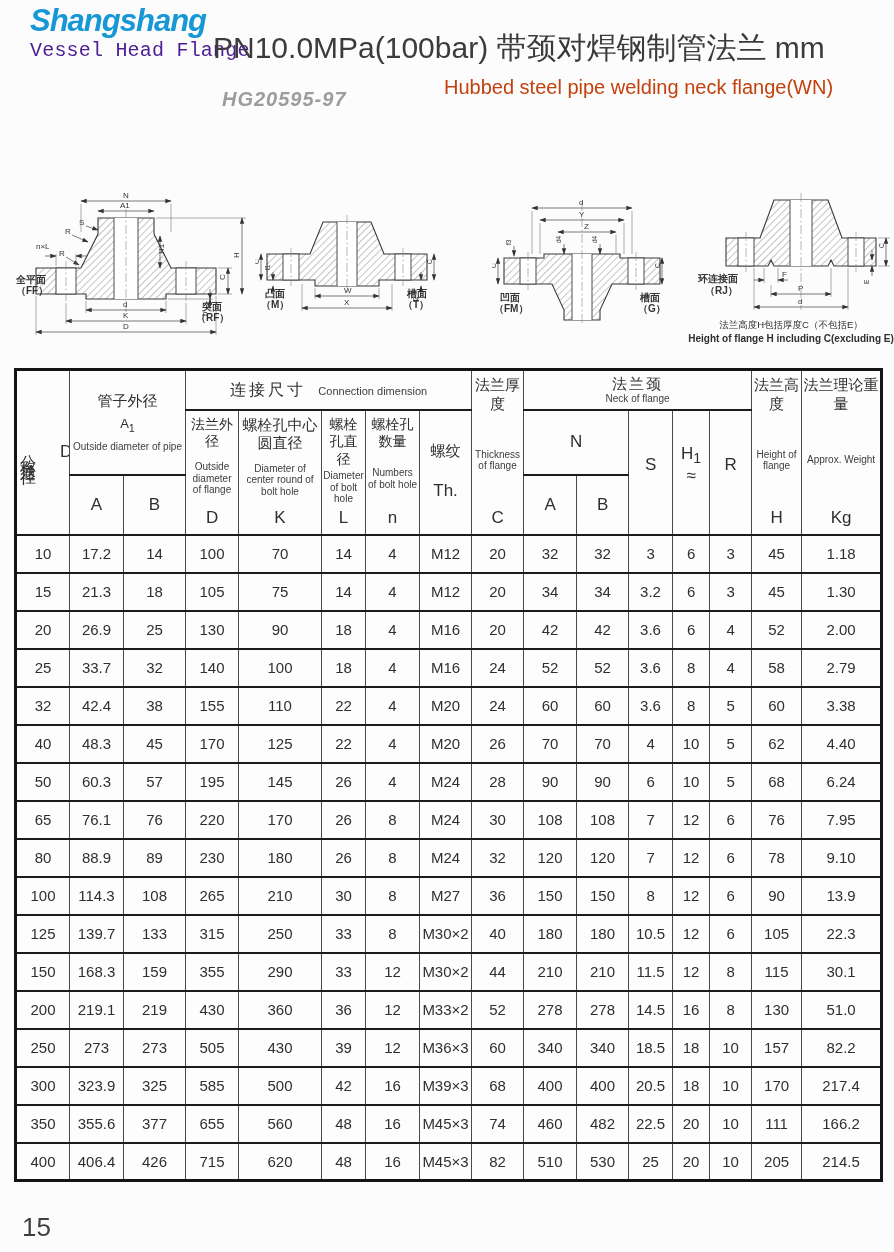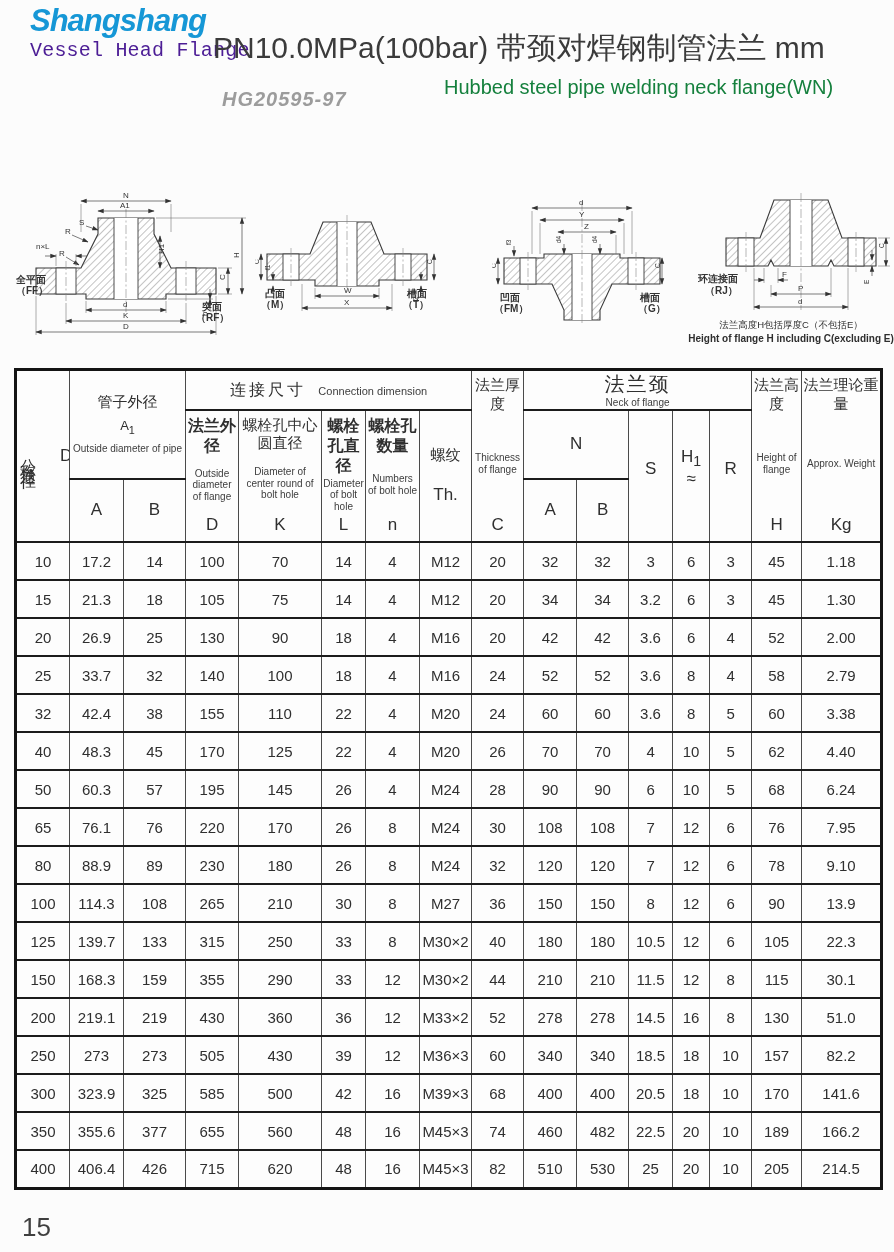--- a/index.html
+++ b/index.html
@@ -5,21 +5,21 @@
   * { margin:0; padding:0; box-sizing:border-box; }
   body { background:#e8e8e8; font-family:"Liberation Sans", sans-serif; }
   .page { position:relative; width:894px; height:1252px; background:#fcfcfc; margin:0 auto; overflow:hidden; }
 
   
   .logo { position:absolute; left:30px; top:3px; }
   .logo-main { font-size:31px; font-weight:bold; font-style:italic; color:#1697d6; letter-spacing:-1px; }
   .logo-sub { font-size:20px; color:#4c1d95; margin-top:0px; letter-spacing:0.2px;font-family:Liberation Mono, monospace; }
   .title { position:absolute; left:213px; top:28px; font-size:30px; color:#3b3b3b; white-space:nowrap; }
   .std { position:absolute; left:222px; top:88px; font-size:20px; font-weight:bold; font-style:italic; color:#9c9c9c; letter-spacing:1px; }
-  .sub-en { position:absolute; left:444px; top:76px; font-size:20px; color:#15803d; white-space:nowrap; }
+  .sub-en { position:absolute; left:444px; top:76px; font-size:20px; color:#c2410c; white-space:nowrap; }
 
   
   .drawing { position:absolute; }
   svg text { font-family:"Liberation Sans", sans-serif; fill:#333; }
   .dimtxt { font-size:8px; }
   .sml { font-size:6.5px; }
   .facelbl { font-size:10px; font-weight:bold; }
   .outline { fill:url(#hatch); stroke:#3a3a3a; stroke-width:1.1; }
   .wh { fill:#ffffff; stroke:#3a3a3a; stroke-width:0.9; }
   .edge { stroke:#3a3a3a; stroke-width:0.9; }
@@ -32,30 +32,30 @@
 
   
   table.spec { position:absolute; left:14px; top:368px; width:866px; border-collapse:collapse; table-layout:fixed; background:#fdfdfd; }
   table.spec { border:3px solid #141414; }
   .spec th, .spec td { border-left:1px solid #4a4a4a; border-top:2px solid #1c1c1c; text-align:center; vertical-align:middle; color:#2f2f2f; font-weight:normal; overflow:hidden; }
   .spec td { height:38px; font-size:15px; }
   .r1 th { height:40px; }
   .r2 th { height:57px; }
   .r3 th { height:52px; font-size:17px; }
   .h-cn { font-size:15px; line-height:1.25; }
-  .tight .h-cn { font-size:16px;font-weight:bold; }
+  .tight .h-cn { font-size:14px; }
   .h-en { font-size:10px; color:#3d3d3d; line-height:1.15; margin-top:2px; }
   .h-sub { font-size:13px; margin-top:1px; }
   .h-sym { font-size:17px; margin-top:3px; }
   .c-stack { vertical-align:middle; }
   .c-stack .inner { display:flex; flex-direction:column; justify-content:space-between; align-items:center; height:100%; padding:5px 1px 6px 1px; }
   .c-mid .inner { justify-content:center; gap:5px; }
   .c-conn .h-cn { display:inline; font-size:16px; letter-spacing:3px; }
   .c-conn .h-en { display:inline; margin-left:8px; font-size:11px; }
-  .c-neck .h-cn { font-size:20px; letter-spacing:2px; }
+  .c-neck .h-cn { font-size:15px; letter-spacing:2px; }
   .c-neck .h-en { margin-top:0; }
   .c-n { font-size:17px; }
   .c-sym-bottom { vertical-align:bottom; font-size:17px; padding-bottom:14px; }
   .c-h1 { line-height:1.1; }
   .c-dn .inner { display:flex; flex-direction:row; justify-content:flex-start; align-items:center; gap:22px; height:100%; }
   .vtext { writing-mode:vertical-lr; text-orientation:upright; font-size:16px; letter-spacing:5px; }
   .dn-sym { font-size:17px; }
 
   .pagenum { position:absolute; left:22px; top:1212px; font-size:26px; color:#3f3f3f; }
 </style>
@@ -659,38 +659,38 @@
           <td>42</td>
           <td>16</td>
           <td>M39×3</td>
           <td>68</td>
           <td>400</td>
           <td>400</td>
           <td>20.5</td>
           <td>18</td>
           <td>10</td>
           <td>170</td>
-          <td>141.6</td>
+          <td>217.4</td>
         </tr>
         <tr>
           <td>350</td>
           <td>355.6</td>
           <td>377</td>
           <td>655</td>
           <td>560</td>
           <td>48</td>
           <td>16</td>
           <td>M45×3</td>
           <td>74</td>
           <td>460</td>
           <td>482</td>
           <td>22.5</td>
           <td>20</td>
           <td>10</td>
-          <td>189</td>
+          <td>111</td>
           <td>166.2</td>
         </tr>
         <tr>
           <td>400</td>
           <td>406.4</td>
           <td>426</td>
           <td>715</td>
           <td>620</td>
           <td>48</td>
           <td>16</td>

